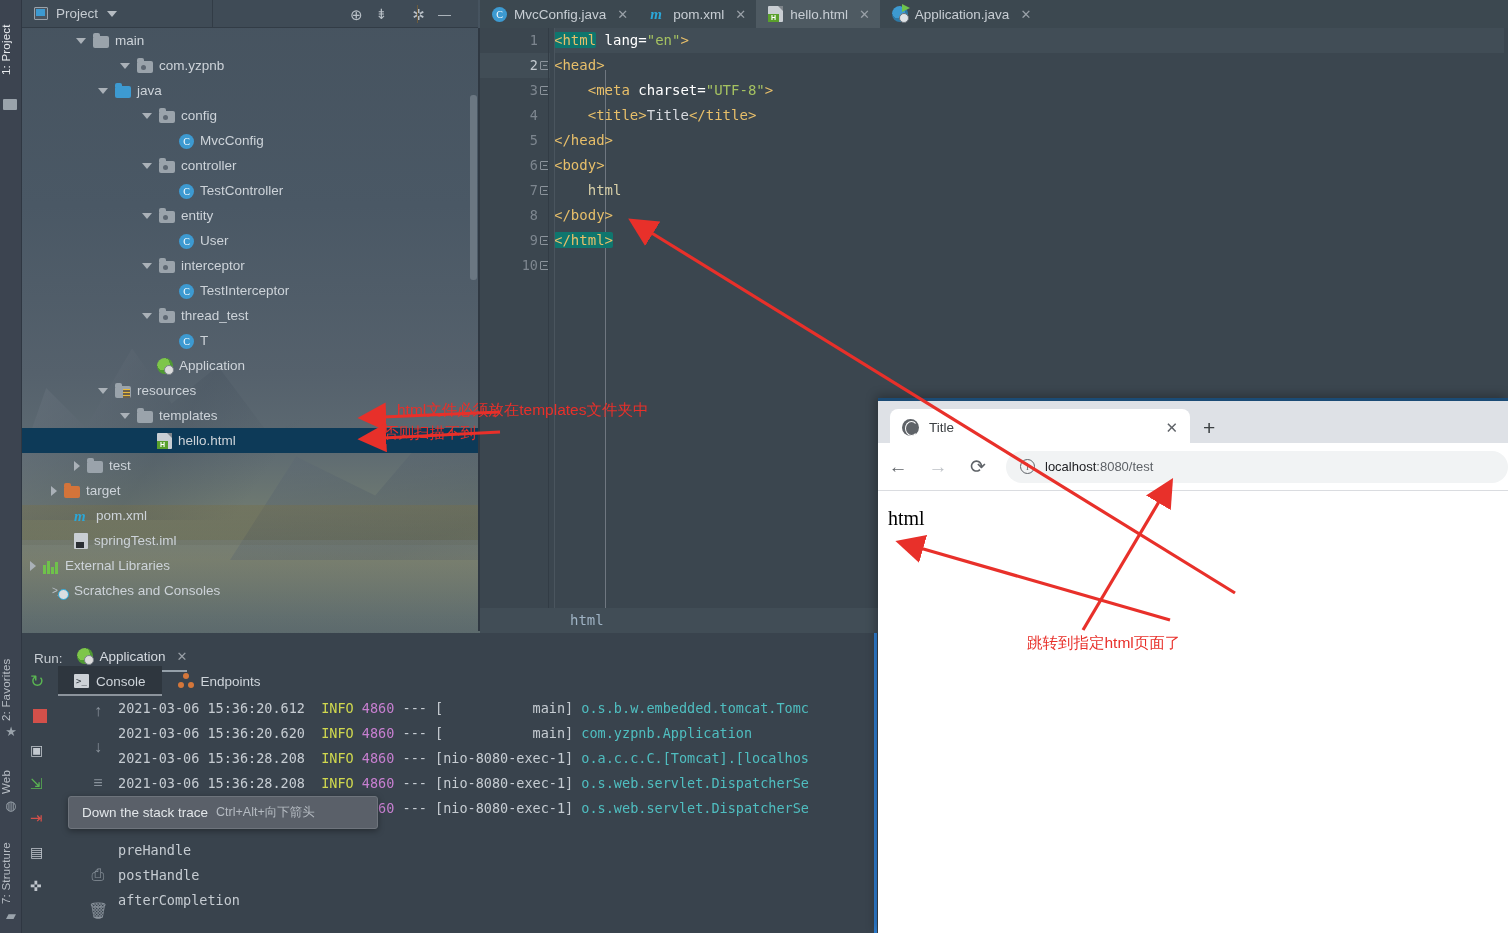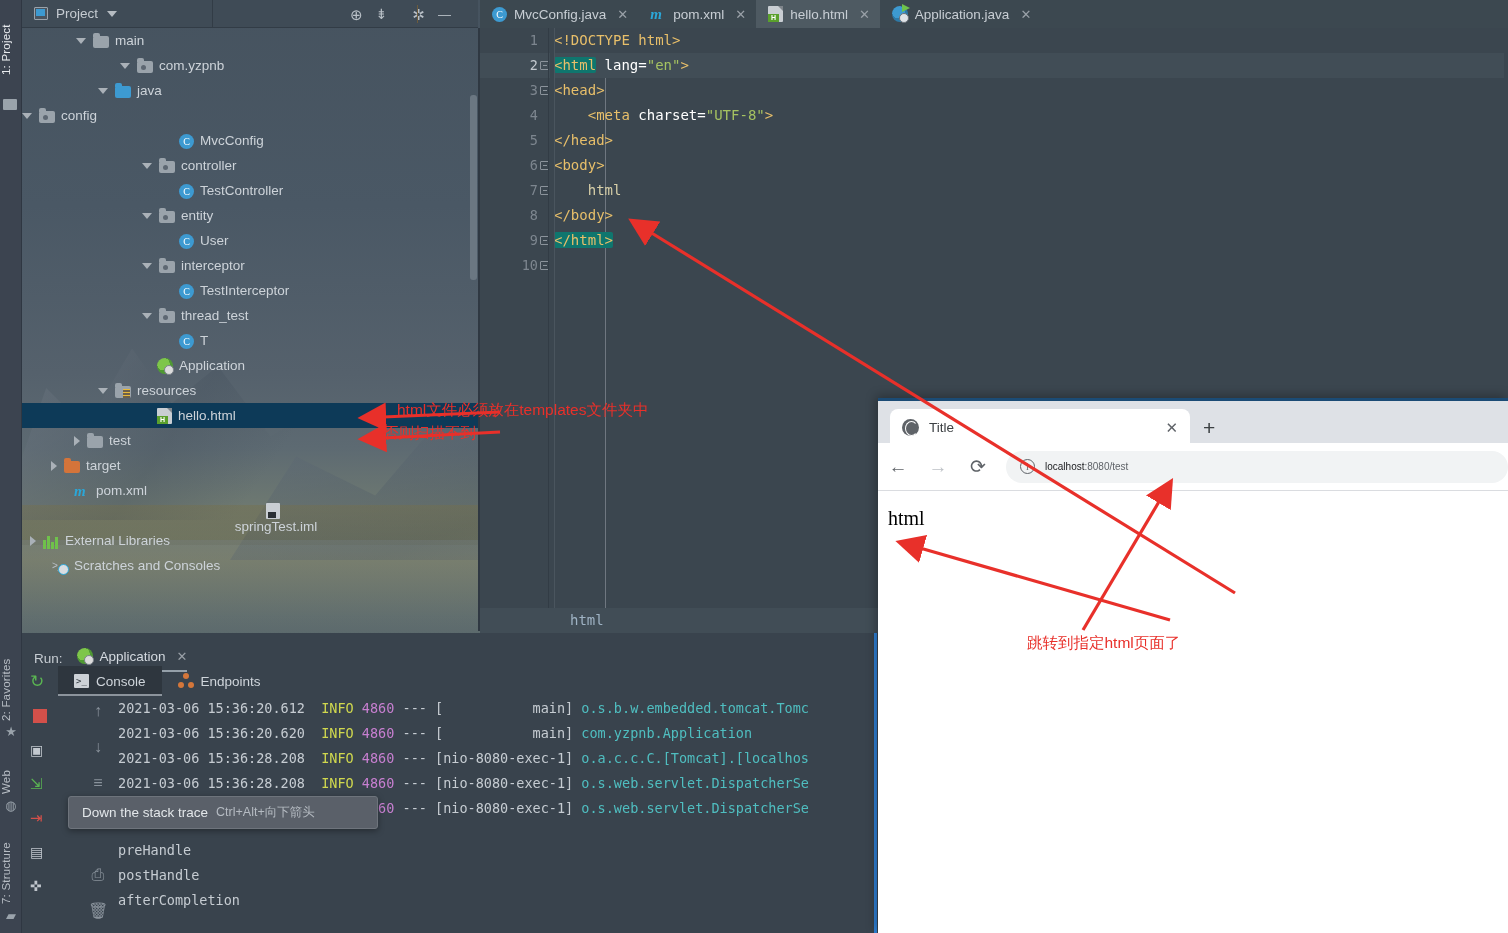--- a/index.html
+++ b/index.html
@@ -225,21 +225,21 @@
      border-radius:50%; border:1.5px solid #fff; border-right-color:transparent;}
   .br-plus { position:absolute; left:325px; top:16px; color:#3c4043; font-size:21px; line-height:1;}
   .br-nav { position:absolute; left:0; top:45px; width:630px; height:48px; background:#fff;
      display:flex; align-items:center; gap:0; border-bottom:1px solid #dadce0;}
   .nv { width:40px; text-align:center; font-size:19px; color:#5f6368; line-height:1;}
   .nv.dim { color:#bdc1c6;}
   .urlbar { margin-left:8px; flex:1; height:32px; background:#f1f3f4; border-radius:16px;
      display:flex; align-items:center; padding:0 14px; gap:10px; margin-right:0;}
   .urlbar .info { width:15px; height:15px; border-radius:50%; border:1.3px solid #5f6368; color:#5f6368;
      font-size:10px; line-height:13px; text-align:center; font-family:"Liberation Serif",serif; flex:none;}
-  .urlbar .u { font-size:10px; color:#202124;}
+  .urlbar .u { font-size:13px; color:#202124;}
   .urlbar .u .dim { color:#5f6368;}
   .br-content { position:absolute; left:0; top:94px; width:630px; height:441px; background:#fff;}
   .br-content .h { position:absolute; left:10px; top:15px; font-size:20px; color:#000;
      font-family:"Liberation Serif", serif;}
 
   
   .ann { position:absolute; color:#e8302a; font-size:15.5px; line-height:23px; z-index:45; white-space:pre;}
   svg.arrows { position:absolute; left:0; top:0; width:1508px; height:933px; z-index:44; pointer-events:none;}
 </style>
 </head>
@@ -294,21 +294,21 @@
       <span class="ic ic-folder pkg"></span>
       <span>com.yzpnb</span>
     </div>
 
     <div class="trow" style="padding-left:76px;">
       <span class="tw"></span>
       <span class="ic ic-folder blue"></span>
       <span>java</span>
     </div>
 
-    <div class="trow" style="">
+    <div class="trow" style="padding-left:120px;">
       <span class="tw"></span>
       <span class="ic ic-folder pkg"></span>
       <span>config</span>
     </div>
     <div class="trow" style="padding-left:157px;">
       <span class="ic ic-class">C</span>
       <span>MvcConfig</span>
     </div>
 
     <div class="trow" style="padding-left:120px;">
@@ -353,41 +353,46 @@
 
     <div class="trow" style="padding-left:135px;">
       <span class="ic ic-spring"></span>
       <span>Application</span>
     </div>
 
     <div class="trow" style="padding-left:76px;">
       <span class="tw"></span>
       <span class="ic ic-folder res"></span>
       <span>resources</span>
+    </div>
+    <div class="trow" style="padding-left:98px;">
+      <span class="tw"></span>
+      <span class="ic ic-folder"></span>
+      <span>templates</span>
     </div>
     <div class="trow sel" style="padding-left:135px;">
       <span class="ic ic-html"></span>
       <span>hello.html</span>
     </div>
 
     <div class="trow" style="padding-left:52px;">
       <span class="tw closed"></span>
       <span class="ic ic-folder"></span>
       <span>test</span>
     </div>
     <div class="trow" style="padding-left:29px;">
       <span class="tw closed"></span>
       <span class="ic ic-folder orange"></span>
       <span>target</span>
     </div>
     <div class="trow" style="padding-left:52px;">
       <span class="ic ic-maven">m</span>
       <span>pom.xml</span>
     </div>
-    <div class="trow" style="padding-left:52px;flex-direction:column;">
+    <div class="trow" style="padding-left:52px;">
       <span class="ic ic-iml"></span>
       <span>springTest.iml</span>
     </div>
     <div class="trow" style="padding-left:8px;">
       <span class="tw closed"></span>
       <span class="ic ic-lib">
           <i style="height:9px"></i>
           <i style="height:13px"></i>
           <i style="height:7px"></i>
           <i style="height:12px"></i>
@@ -444,24 +449,24 @@
       <div class="fold" style="top:58px;"></div>
       <div class="foldline" style="top:67px;height:64px;"></div>
       <div class="fold" style="top:133px;"></div>
       <div class="fold" style="top:158px;"></div>
       <div class="foldline" style="top:167px;height:39px;"></div>
       <div class="fold" style="top:208px;"></div>
       <div class="fold" style="top:233px;"></div>
       <div class="foldline" style="top:242px;height:340px;"></div>
     </div>
     <div class="code">
-      <div class="cl"><span class="tg">&lt;!DOCTYPE html&gt;</span></div>
       <div class="cl cur"><span class="tg hl">&lt;html</span><span class="at"> lang=</span><span class="st">"en"</span><span class="tg">&gt;</span></div>
       <div class="cl"><span class="tg">&lt;head&gt;</span></div>
       <div class="cl"><span class="tg">    &lt;meta </span><span class="at">charset=</span><span class="st">"UTF-8"</span><span class="tg">&gt;</span></div>
+      <div class="cl"><span class="tg">    &lt;title&gt;</span><span class="txt">Title</span><span class="tg">&lt;/title&gt;</span></div>
       <div class="cl"><span class="tg">&lt;/head&gt;</span></div>
       <div class="cl"><span class="tg">&lt;body&gt;</span></div>
       <div class="cl"><span class="txt" style="color:#d7cfa8">    html</span></div>
       <div class="cl"><span class="tg">&lt;/body&gt;</span></div>
       <div class="cl"><span class="tg hl">&lt;/html&gt;</span></div>
     </div>
   </div>
   <div class="ed-gutter-line"></div>
   <div class="ed-sep"></div>
   <div class="breadcrumb-strip">html</div>

